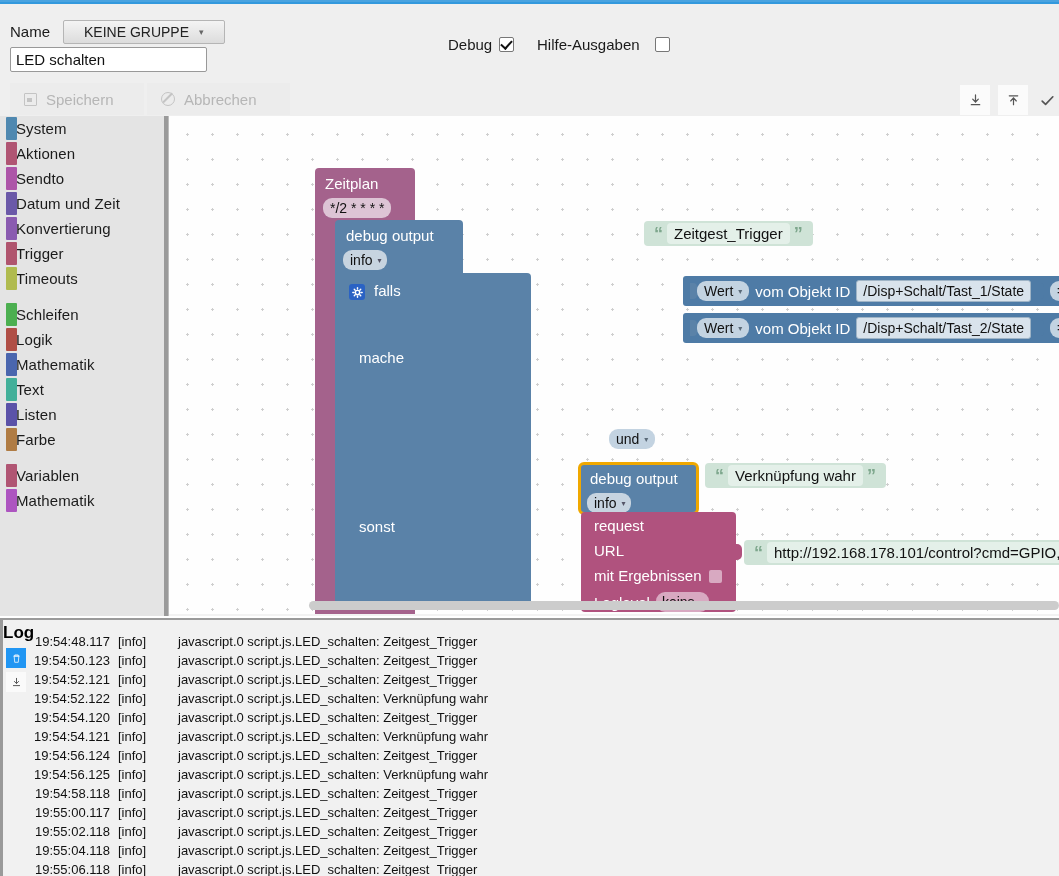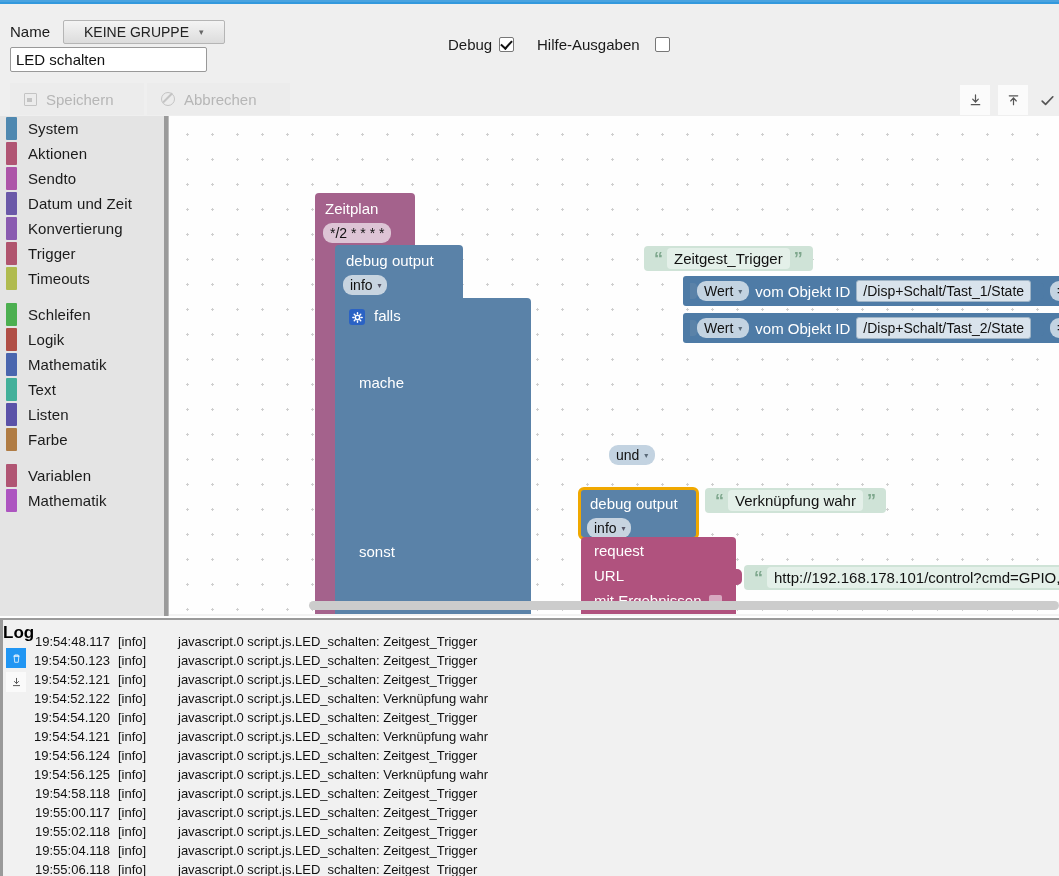--- a/index.html
+++ b/index.html
@@ -161,21 +161,21 @@
     height: 25px;
     display: flex; align-items: center;
     cursor: pointer;
   }
   .cat .swatch {
     position: absolute; left: 6px; top: 1px;
     width: 11px; height: 23px;
     border-radius: 1px;
   }
   .cat .cat-label {
-    margin-left: 28px;
+    margin-left: 16px;
     font-size: 15px;
     color: #1b1b1b;
     letter-spacing: .1px;
   }
   .cat-gap { height: 11px; }
   .sidebar-scroll-edge {
     position:absolute; left:164px; top:116px; width:4px; height:500px;
     background:#9a9a9a;
   }
 
@@ -195,21 +195,21 @@
   .ws-scroll-h .thumb {
     position:absolute; left:140px; top:0; width:750px; height:9px;
     background:#cccccc; border-radius:5px;
   }
   .ws-bottom-line {
     position:absolute; left:169px; top:614px; width:890px; height:2px;
     background:#f2f2f2;
   }
 
   
-  .blk { position: absolute; box-sizing: border-box; margin-top: 25px; }
+  .blk { position: absolute; box-sizing: border-box; }
 
   .blk-text { color:#fff; font-size:15px; white-space:nowrap; }
 
   
   #blk-zeitplan {
     left: 146px; top: 52px;
     width: 100px; height: 53px;
     background: #a4628c;
     border-radius: 4px 4px 0 0;
   }
@@ -326,21 +326,21 @@
     font-size: 14px; color: #111;
     padding: 2px 6px;
     white-space: nowrap;
   }
   .notch-l {
     width:7px; height:16px; background:#5a82a8; border-radius:0 4px 4px 0;
     flex: none;
   }
 
   #und-pill {
-    position:absolute; left: 440px; top: 329px;
+    position:absolute; left: 440px; top: 313px;
     background:#c3d3e1;
   }
 
   
   #blk-debug2 {
     left: 409px; top: 346px;
     width: 121px; height: 53px;
     background: #5a82a8;
     border: 3px solid #f0a800;
     border-radius: 6px;

